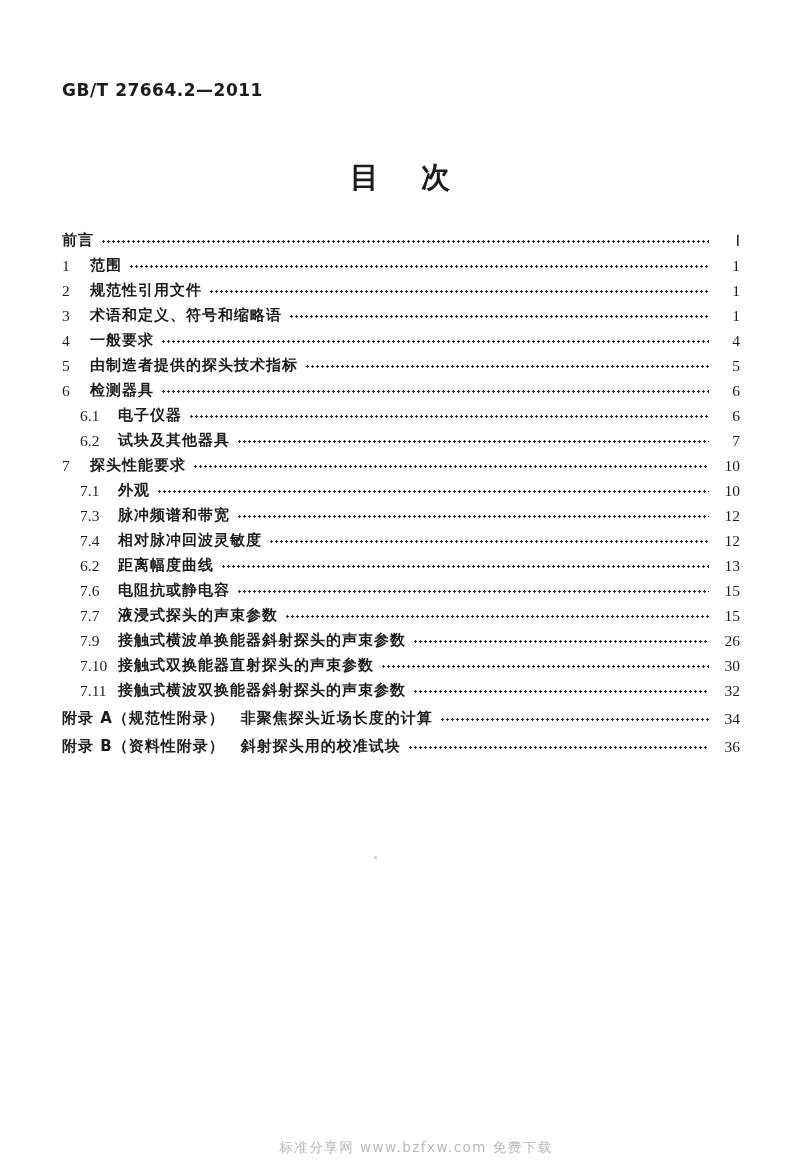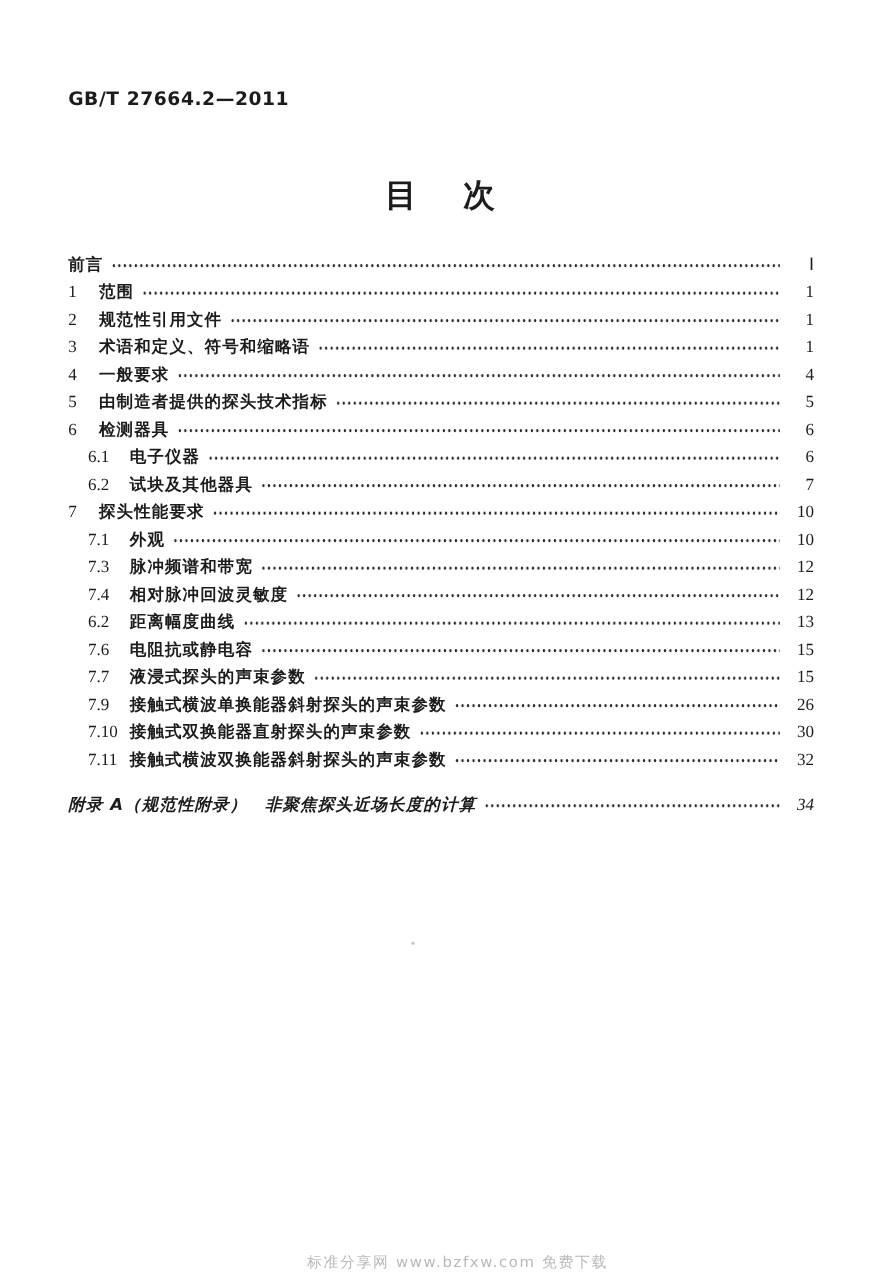--- a/index.html
+++ b/index.html
@@ -62,21 +62,21 @@
     background-repeat: repeat-x;
     background-position: left center;
   }
   .toc-row .page {
     flex: 0 0 auto;
     min-width: 26px;
     text-align: right;
     font-family: "Liberation Serif", serif;
     font-size: 15.5px;
   }
-  .toc-row.appendix { margin-top: 16px; font-style: italic; }
+  .toc-row.appendix { margin-top: 3px; }
   .scan-dot {
     position: absolute;
     left: 374px; top: 856px;
     width: 3px; height: 3px;
     border-radius: 50%;
     background: #c9c9c9;
   }
   .page-footer {
     position: absolute;
     left: 16px; top: 1139px;
@@ -233,17 +233,23 @@
     <span class="page">32</span>
   </div>
 
   <div class="toc-row lvl-plain appendix">
 
     <span class="title-text">附录 A（规范性附录）　非聚焦探头近场长度的计算</span>
     <span class="leader"></span>
     <span class="page">34</span>
   </div>
 
+  <div class="toc-row lvl-plain appendix">
+
+    <span class="title-text">附录 B（资料性附录）　斜射探头用的校准试块</span>
+    <span class="leader"></span>
+    <span class="page">36</span>
+  </div>
 </div>
 
 <div class="scan-dot"></div>
 
 <div class="page-footer">标准分享网 www.bzfxw.com 免费下载</div>
 
 </body></html>

